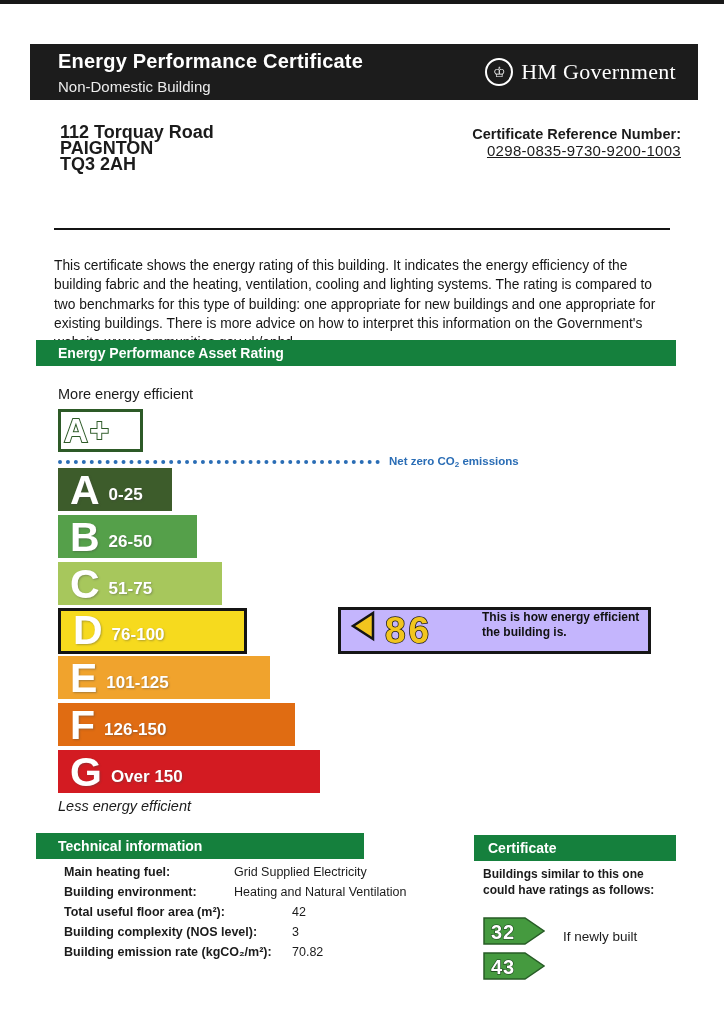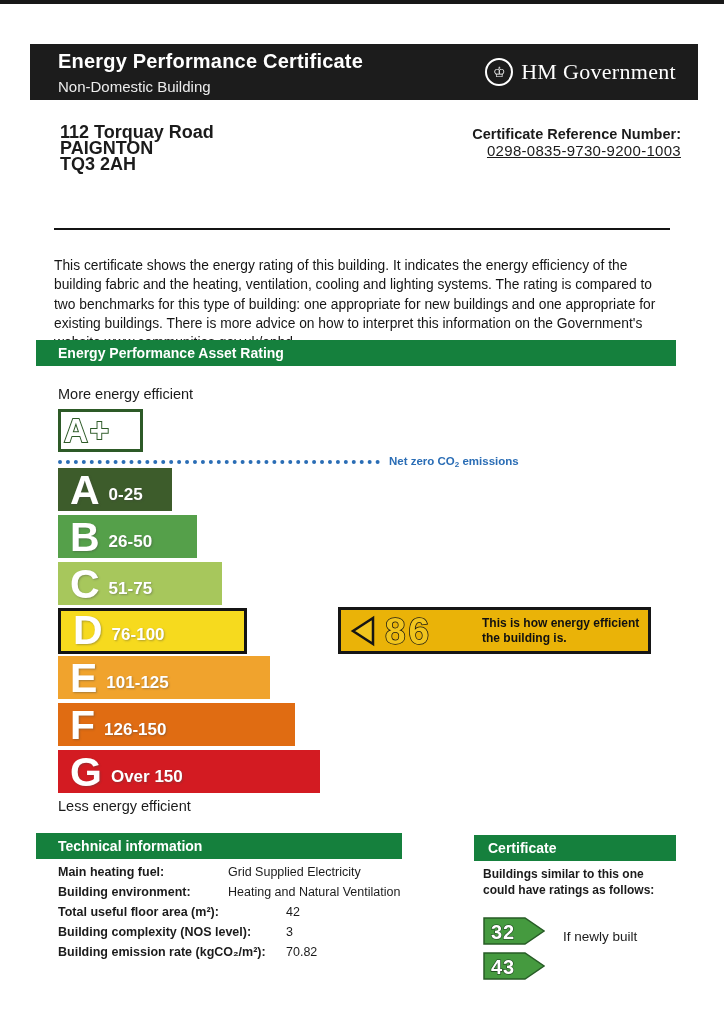--- a/index.html
+++ b/index.html
@@ -26,50 +26,50 @@
   .certref-number{font-size:15px;letter-spacing:.3px;text-decoration:underline;}
 
   
   .intro{position:absolute;left:54px;top:228px;width:616px;margin:0;border-top:2px solid #141414;
          padding-top:26px;font-size:13.8px;line-height:1.4;color:#161616;}
 
   
   .bar{position:absolute;background:#15803d;color:#fff;font-weight:bold;font-size:14px;
        line-height:26px;height:26px;box-sizing:border-box;padding-left:22px;}
   .bar-asset{left:36px;top:340px;width:640px;}
-  .bar-tech{left:36px;top:833px;width:366px;}
+  .bar-tech{left:36px;top:833px;width:328px;}
   .bar-bench{left:474px;top:835px;width:202px;padding-left:14px;}
 
   
   .more-label{position:absolute;left:58px;top:386px;font-size:14.5px;}
-  .less-label{position:absolute;left:58px;top:798px;font-size:14.5px;}
+  .less-label{position:absolute;left:58px;top:798px;font-size:14.5px;font-style:italic;}
   .aplus-box{position:absolute;left:58px;top:409px;width:85px;height:43px;box-sizing:border-box;
              border:3px solid #2d5a27;background:#fff;display:flex;align-items:center;}
   .netzero{position:absolute;left:58px;top:455px;display:flex;align-items:center;}
   .dots{display:inline-block;width:322px;height:0;border-top:4px dotted #2a6db5;}
   .nz-label{color:#2a6db5;font-size:11.5px;font-weight:bold;margin-left:9px;white-space:nowrap;}
   .nz-label .sub{font-size:8px;vertical-align:-2px;}
 
   #bands{position:absolute;left:58px;top:468px;}
   .band{display:flex;align-items:flex-end;height:43px;margin-bottom:4px;box-sizing:border-box;}
   .band-hl{height:46px;margin-top:-1px;margin-bottom:2px;border:3px solid #141414;}
   .band-letter{font-size:41px;font-weight:bold;color:#fff;line-height:.82;margin-left:12px;
                padding-bottom:3px;text-shadow:1px 1px 2px rgba(70,70,70,.4);}
   .band-range{font-size:17px;font-weight:bold;color:#fff;margin-left:9px;padding-bottom:6px;
               text-shadow:1px 1px 2px rgba(70,70,70,.4);white-space:nowrap;}
 
   
   .indicator{position:absolute;left:338px;top:607px;width:313px;height:47px;box-sizing:border-box;
-             border:3px solid #161616;background:#eab308;display:flex;align-items:center;}
+             border:3px solid #161616;background:#c4b5fd;display:flex;}
   .tri{margin-left:8px;flex:none;}
   .score{margin-left:6px;flex:none;}
   .note{margin-left:26px;width:172px;font-size:12px;font-weight:bold;line-height:1.25;color:#111;}
 
   
-  #tech-rows{position:absolute;left:58px;top:866px;width:390px;}
+  #tech-rows{position:absolute;left:64px;top:866px;width:390px;}
   .tech-row{display:flex;align-items:baseline;margin-bottom:7px;font-size:12.5px;line-height:13px;}
   .tech-label{font-weight:bold;white-space:nowrap;}
   .tech-row.near .tech-label{min-width:170px;}
   .tech-row.far .tech-label{min-width:228px;}
   .tech-value{white-space:nowrap;}
 
   
   .bench-intro{position:absolute;left:483px;top:867px;width:195px;font-size:12px;font-weight:bold;
                line-height:1.3;}
   #bench-items{position:absolute;left:483px;top:901px;}

